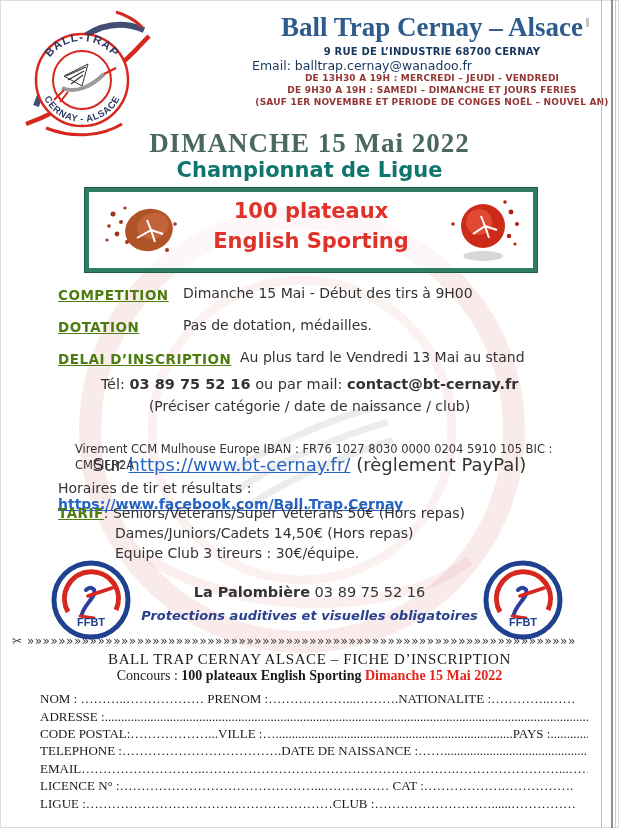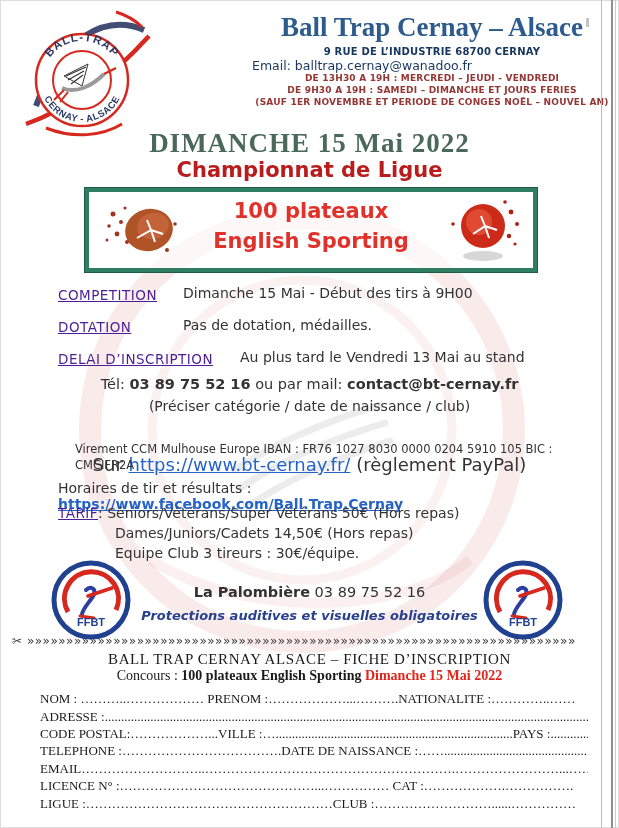--- a/index.html
+++ b/index.html
@@ -18,31 +18,31 @@
   .hdr-address{top:46px;left:252px;width:360px;text-align:center;
     font-size:10px;font-weight:bold;color:#17365d;letter-spacing:.2px;}
   .hdr-email{top:58px;left:252px;width:360px;text-align:left;
     font-size:12.5px;color:#17365d;}
   .hdr-hours{left:252px;width:360px;text-align:center;
     font-size:9px;font-weight:bold;color:#943634;letter-spacing:.2px;}
 
   
   .event-date{top:128px;font-family:"Liberation Serif",serif;font-weight:bold;
     font-size:27px;color:#4a685b;letter-spacing:1px;}
-  .event-name{top:158px;font-weight:bold;font-size:21px;color:#b91c1c;}
+  .event-name{top:158px;font-weight:bold;font-size:21px;color:#0f766e;}
 
   
   .banner{top:188px;left:85px;width:444px;height:76px;background:rgba(255,255,255,.6);
     border:4px solid #2f7d63;outline:1px solid #1e5c48;}
   .banner-line{position:absolute;left:0;width:100%;text-align:center;
     font-weight:bold;font-size:21px;color:#e0322a;}
   .b1{top:7px;} .b2{top:37px;}
 
   
-  .sec-label{font-weight:normal;font-size:13.5px;color:#4c1d95;
+  .sec-label{font-weight:bold;font-size:13.5px;color:#4d7c0f;
     text-decoration:underline;letter-spacing:.5px;}
   .val{font-size:14px;color:#333;}
   .row-comp{top:285px;left:58px;} .row-comp .val{position:absolute;left:125px;top:0;width:420px;}
   .row-dot{top:317px;left:58px;}  .row-dot .val{position:absolute;left:125px;top:0;width:420px;}
   .row-del{top:349px;left:58px;}  .row-del .val{position:absolute;left:182px;top:0;width:380px;}
   .detrow{position:absolute;height:20px;width:520px;}
 
   .tel-line{top:376px;font-size:14.5px;color:#333;}
   .bold{font-weight:bold;}
   .prec-line{top:398px;font-size:14px;color:#333;}

